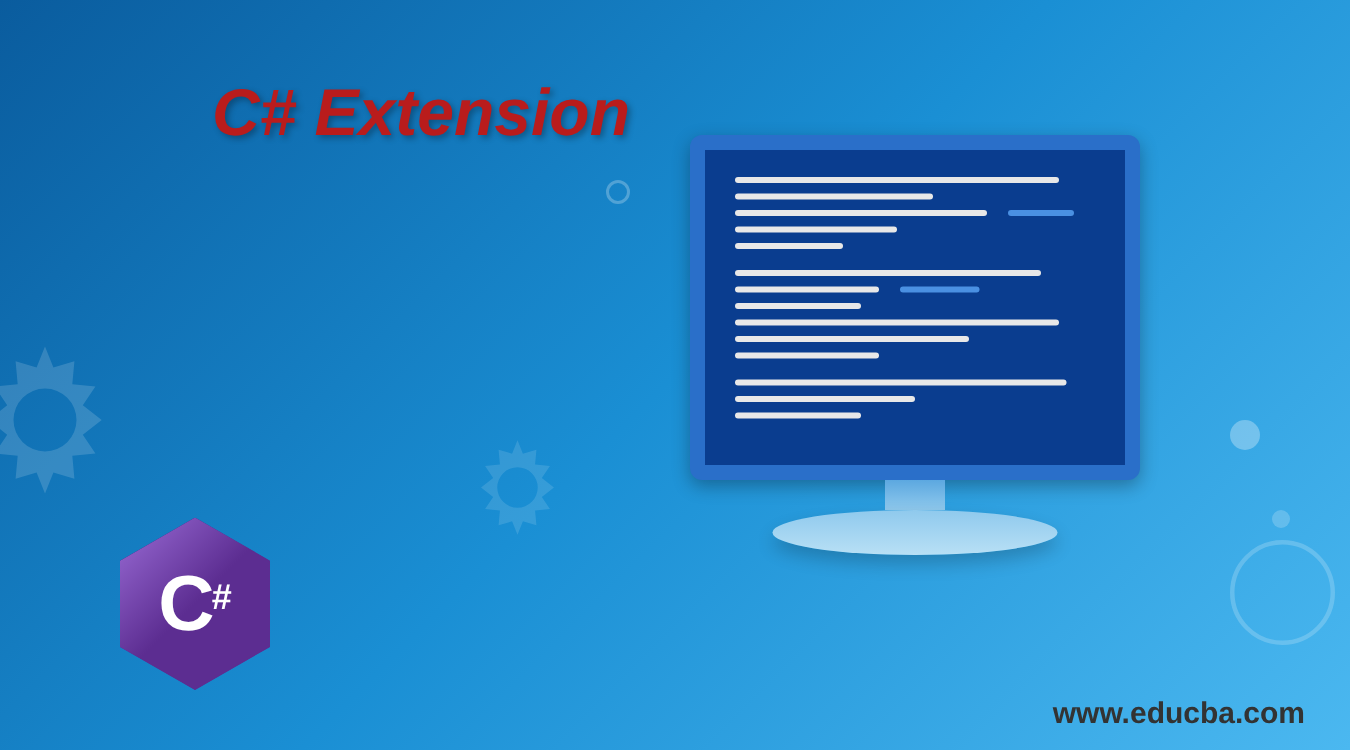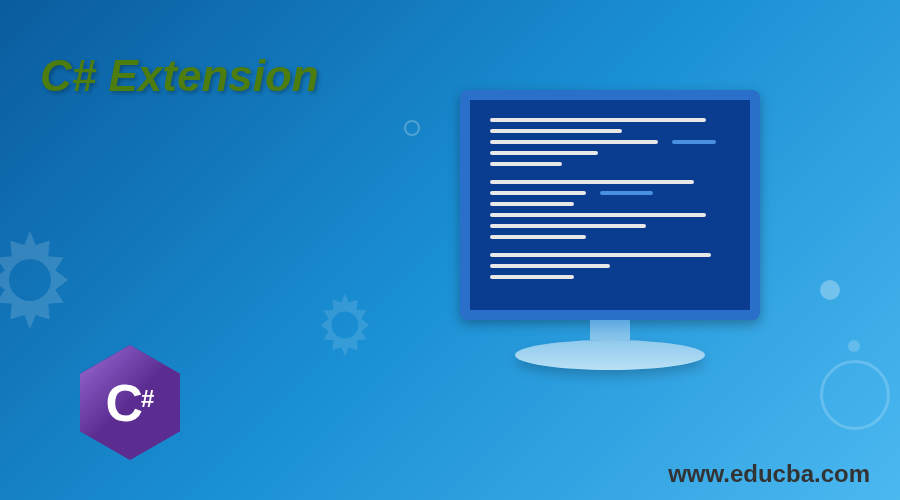--- a/index.html
+++ b/index.html
@@ -12,35 +12,35 @@
       height: 500px;
       background: linear-gradient(135deg, #0a5c9e 0%, #1a8fd4 50%, #4bb8f0 100%);
       position: relative;
       overflow: hidden;
       font-family: Arial, sans-serif;
     }
     .title {
       position: absolute;
       top: 50px;
       left: 40px;
-      color: #4d7c0f;
+      color: #b91c1c;
       font-size: 44px;
       font-weight: bold;
       font-style: italic;
       line-height: 1.2;
       text-shadow: 2px 2px 4px rgba(0,0,0,0.3);
-      text-align: left;
+      text-align: right;
       width: 380px;
     }
     .url {
       position: absolute;
       bottom: 12px;
       right: 30px;
       color: #333333;
-      font-size: 24px;
+      font-size: 20px;
       font-weight: bold;
     }
     .monitor {
       position: absolute;
       right: 120px;
       top: 90px;
       width: 340px;
       height: 320px;
     }
     .monitor-screen {

